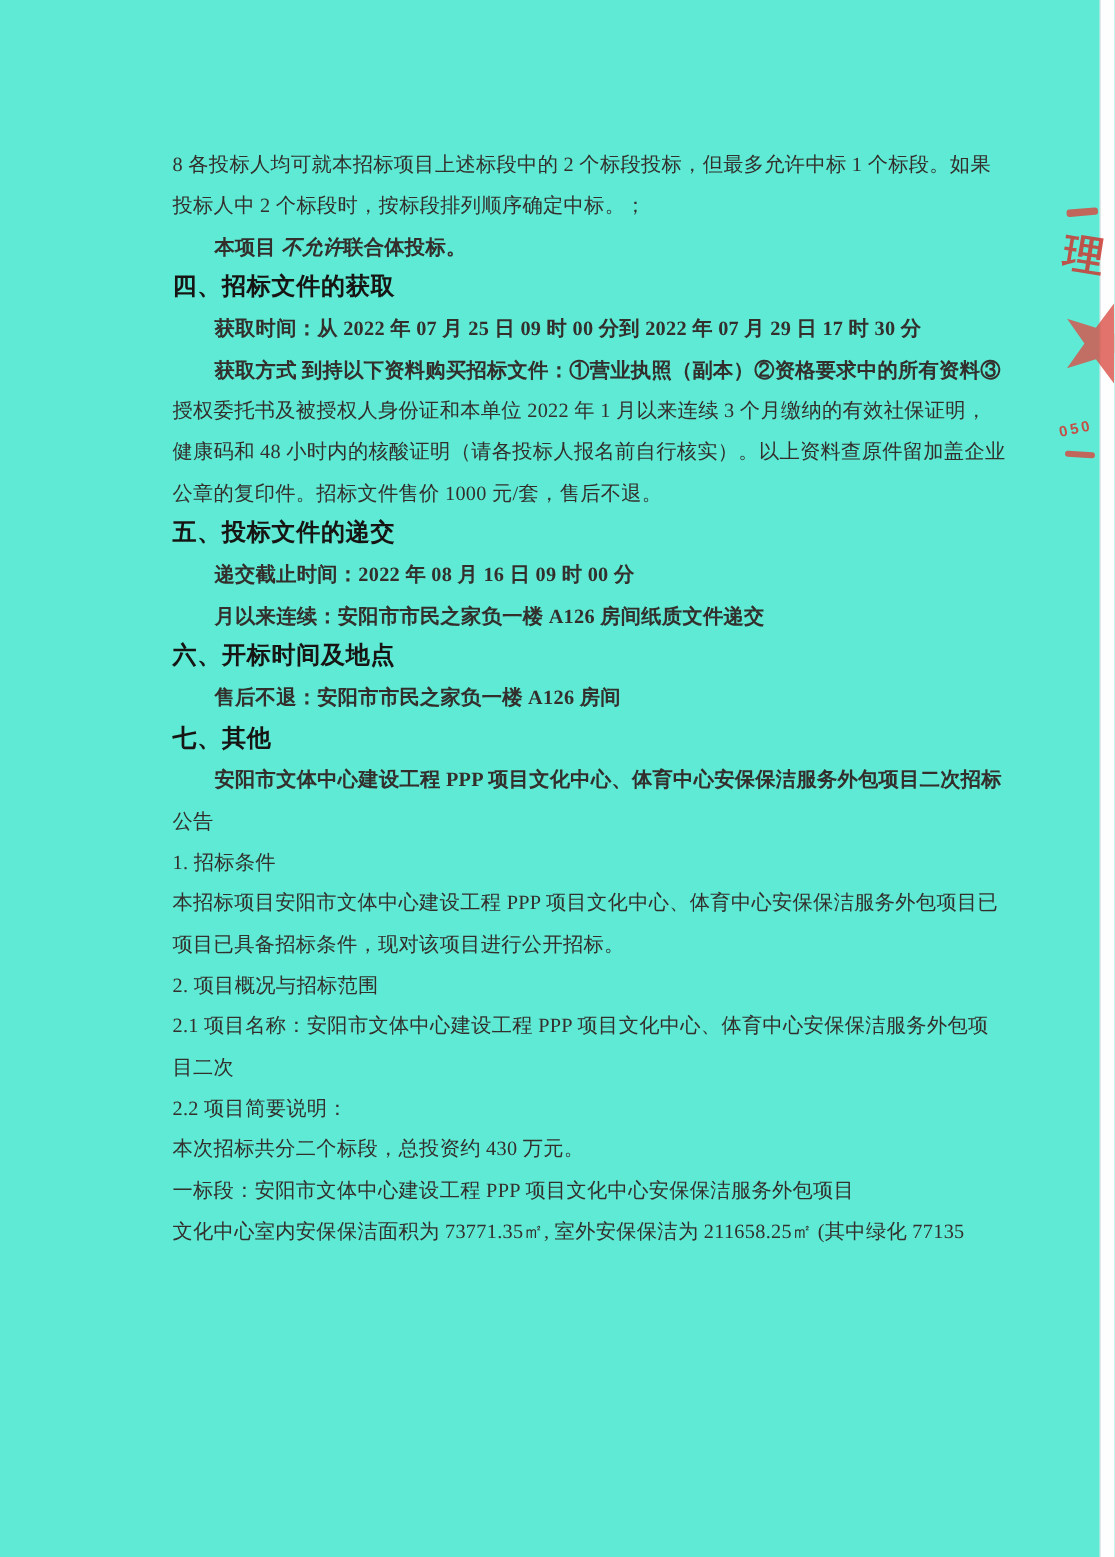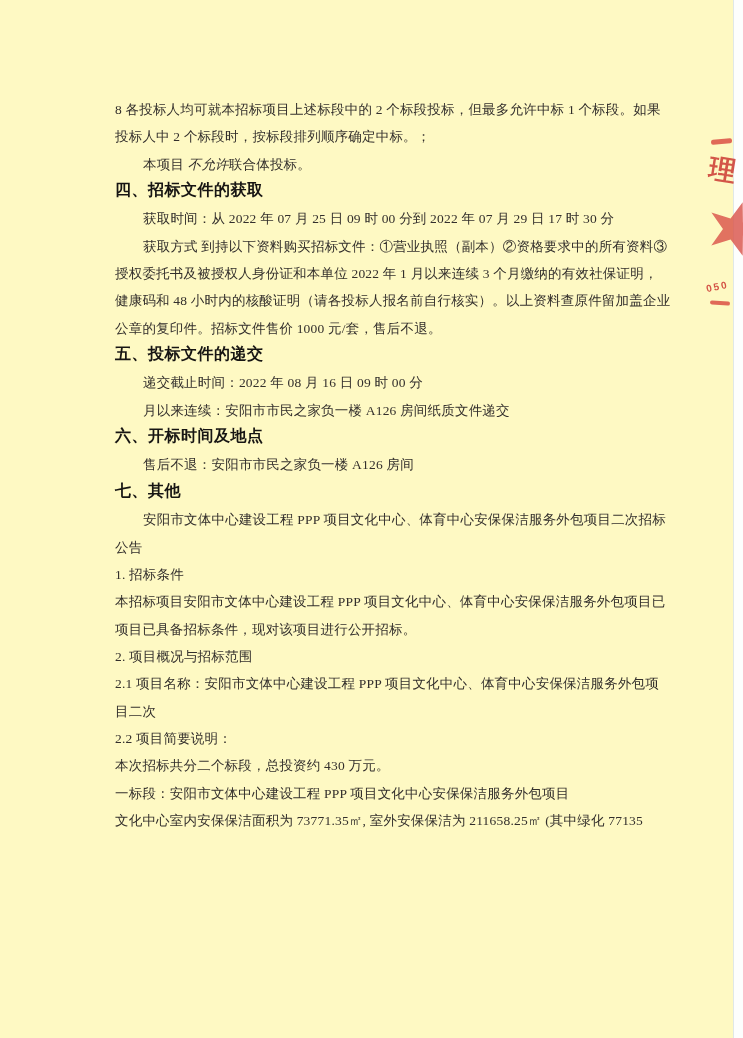--- a/index.html
+++ b/index.html
@@ -1,19 +1,19 @@
 <!DOCTYPE html>
 <html><head>
 <meta charset="utf-8">
 <style>
   html,body{margin:0;padding:0;background:#ffffff;}
   .page{
     position:relative;
     width:743px;height:1038px;
-    background:#fef9c3;
+    background:#5eead4;
     overflow:hidden;
     font-family:"Liberation Serif", serif;
   }
   .doc-body{
     position:absolute;
     left:115px;top:96px;
     width:545px;
   }
   .line{
     height:27.35px;
@@ -21,23 +21,22 @@
     font-size:13.5px;
     color:#332f2c;
     white-space:nowrap;
     letter-spacing:0.2px;
   }
   .line.heading{
     font-size:16px;
     font-weight:bold;
     color:#171513;
     letter-spacing:0.5px;
-    font-family:Liberation Mono, monospace;
   }
-  .line.indent{ padding-left:28px; }
+  .line.indent{ padding-left:28px;font-weight:bold; }
   .line i{ font-style:italic; }
   
   .right-strip{
     position:absolute;left:734px;top:0;width:9px;height:1038px;
     background:#fdfefd;
   }
   .page-edge{
     position:absolute;left:733px;top:0;width:1px;height:1038px;
     background:#e0e8e7;
   }

